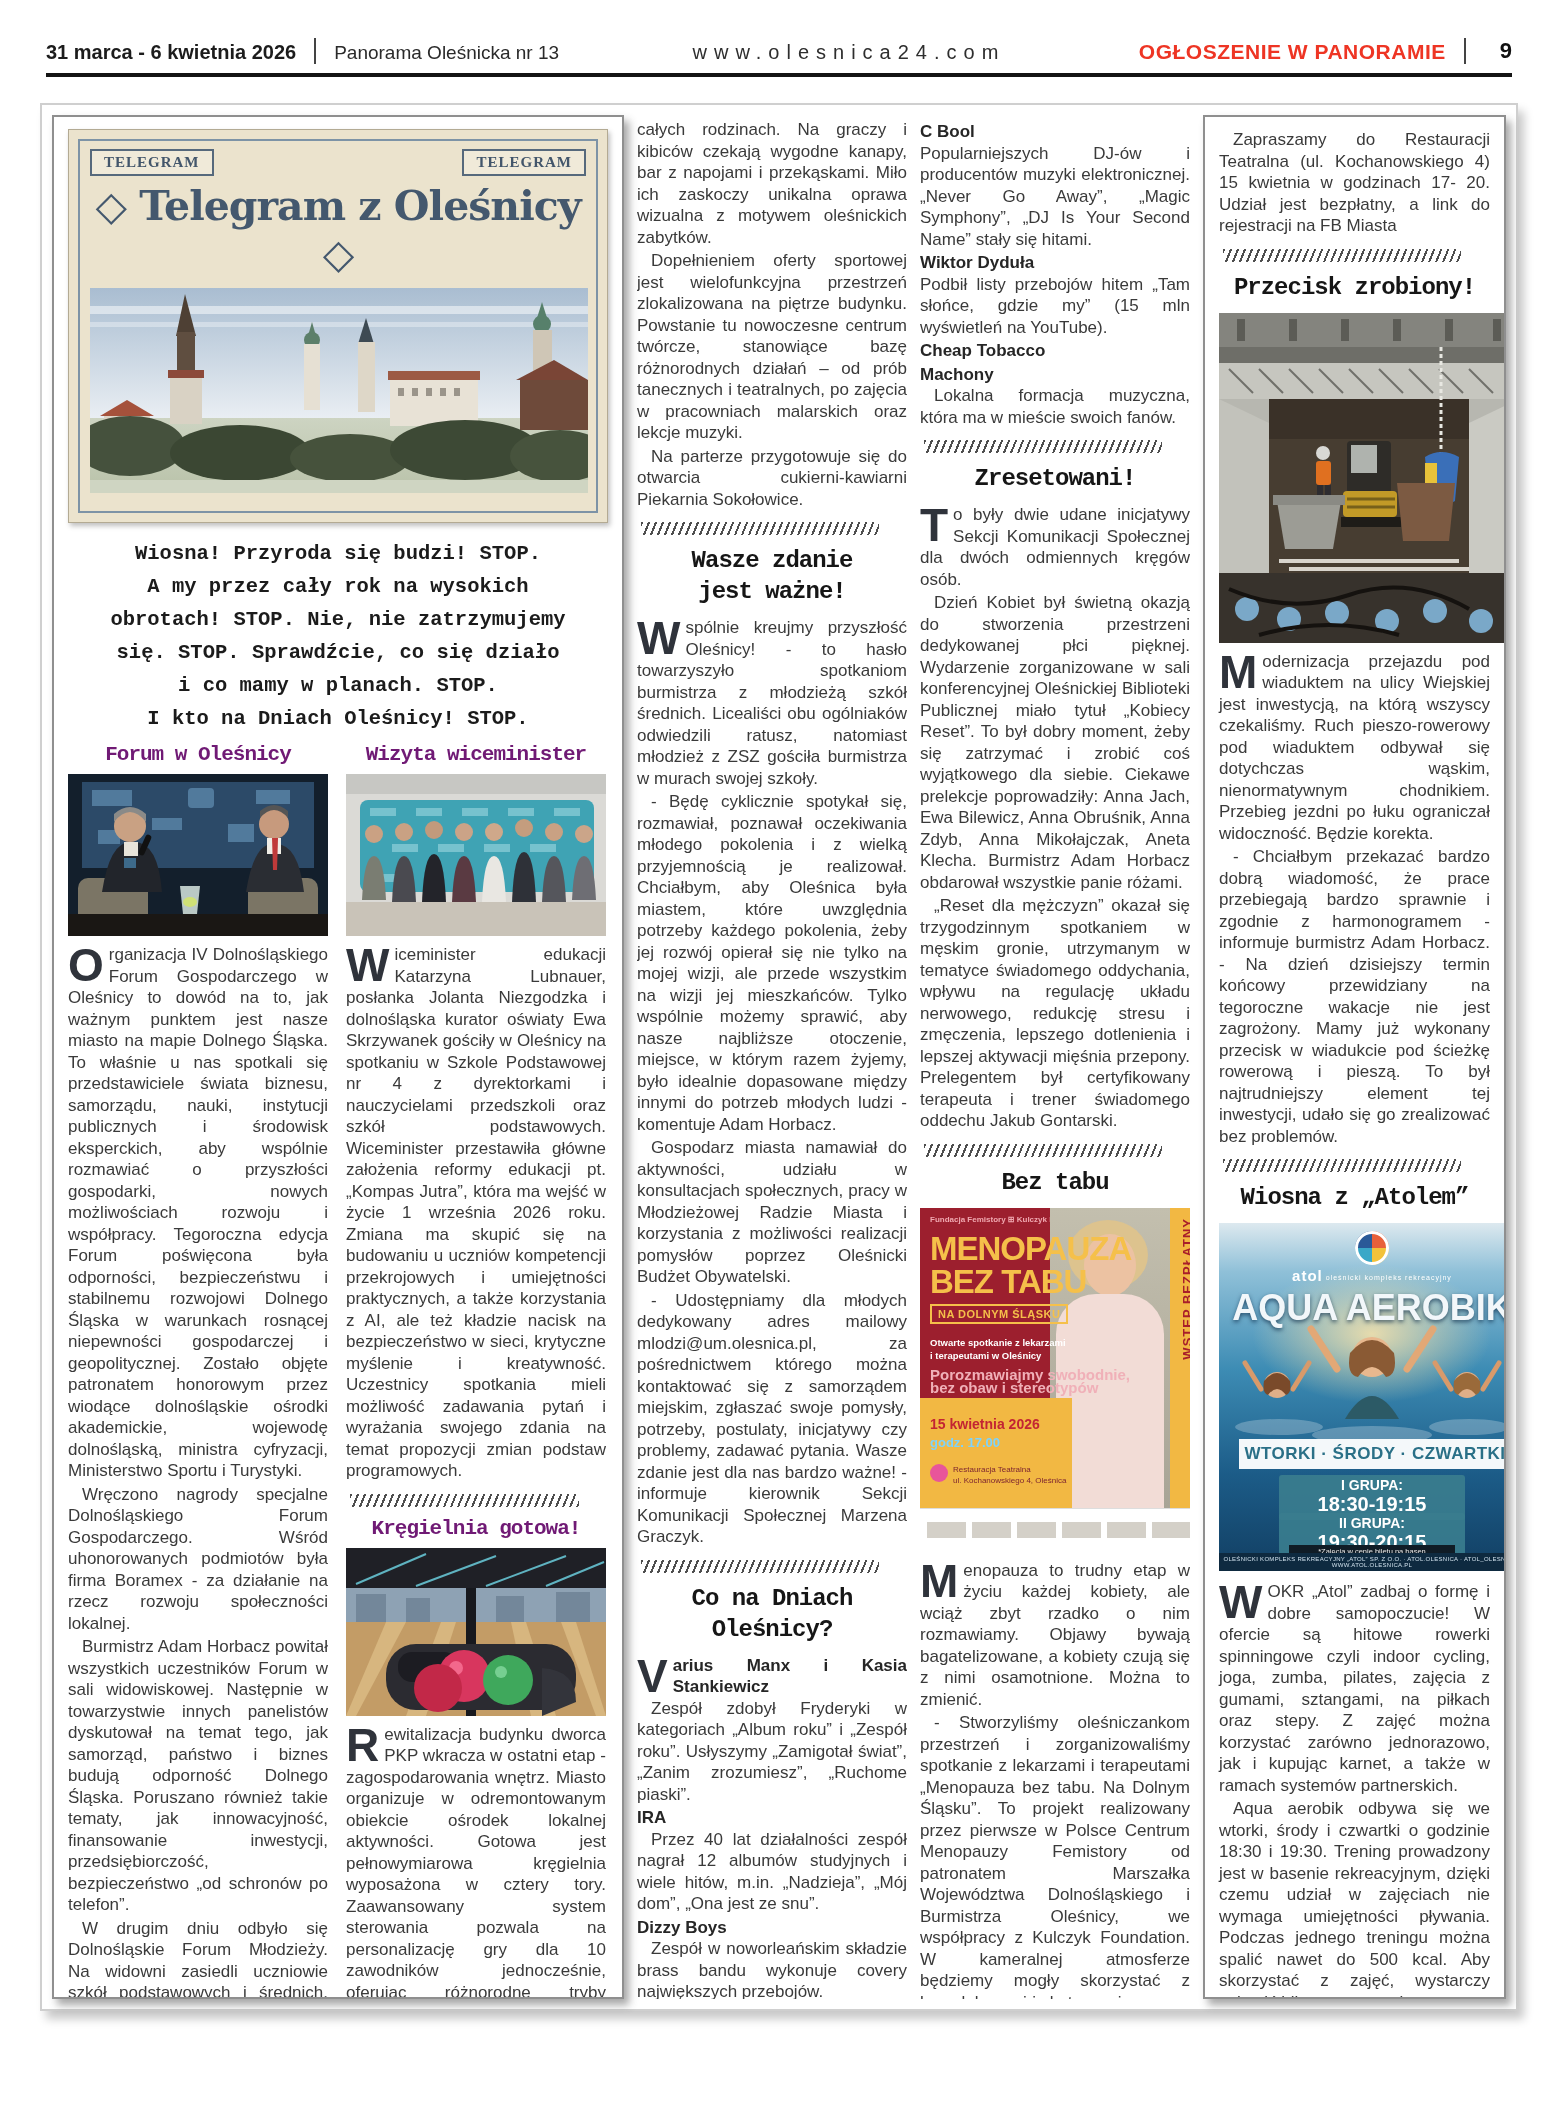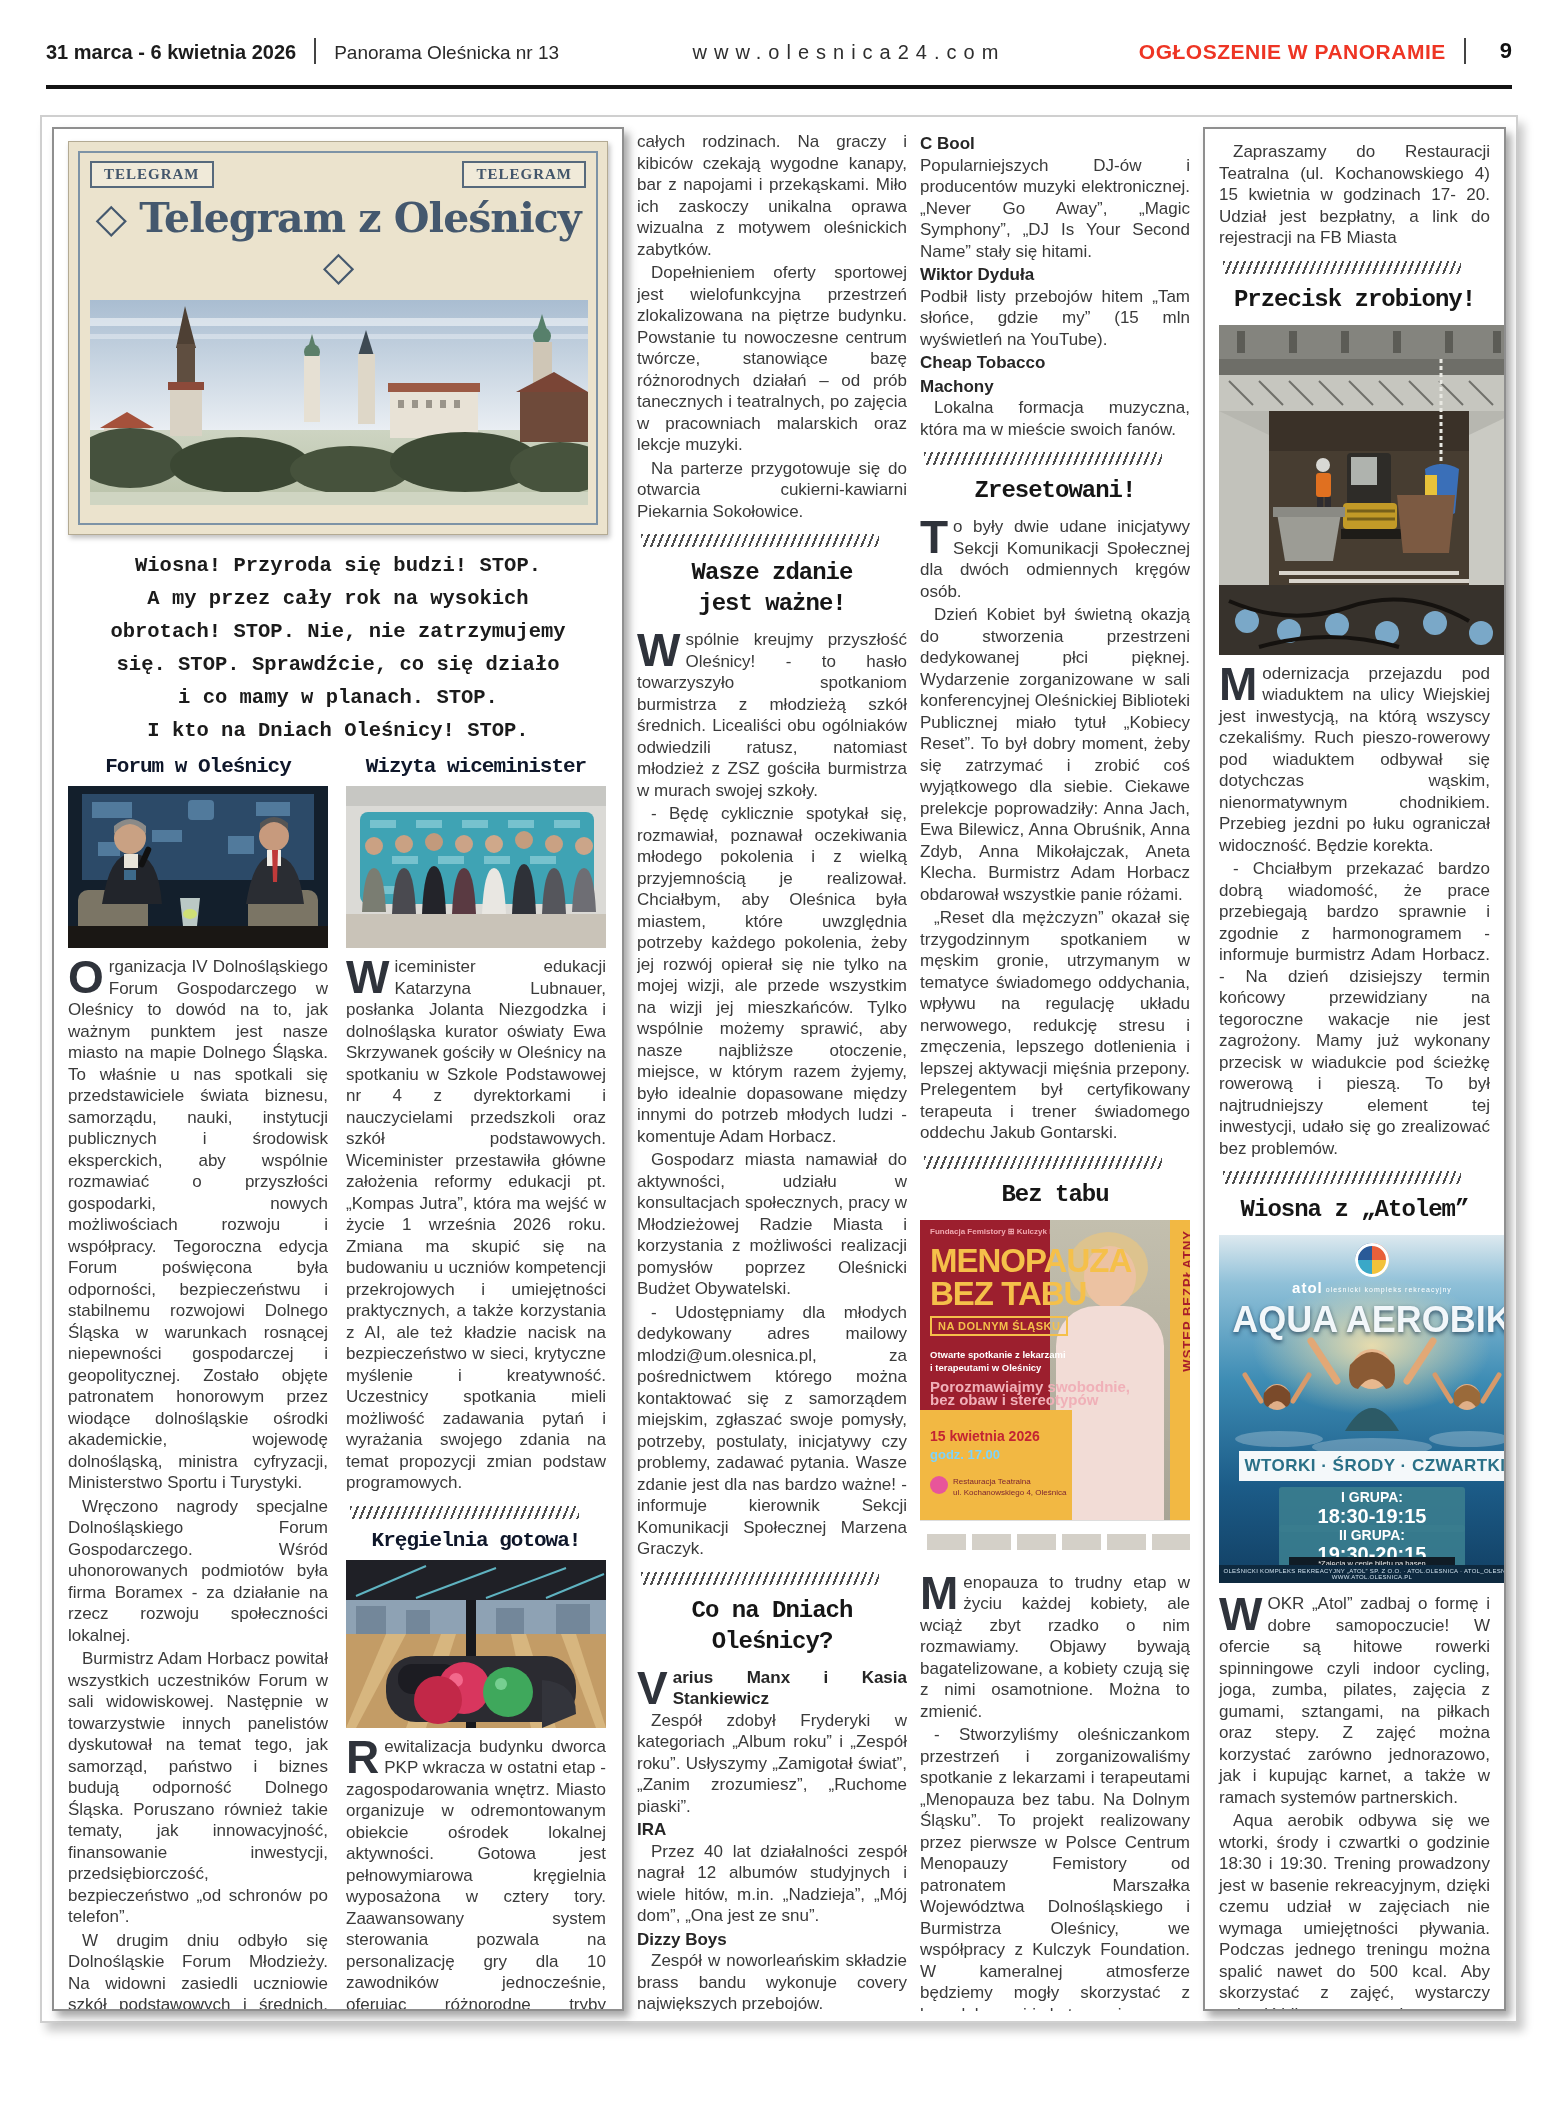--- a/index.html
+++ b/index.html
@@ -1,18 +1,18 @@
 <!DOCTYPE html>
 <html><head>
 <meta charset="utf-8">
 <style>
   html,body{margin:0;padding:0;width:1558px;height:2102px;background:#ffffff;overflow:hidden;}
   body{font-family:"Liberation Sans",sans-serif;color:#3a3a3a;}
   
-  .hdr{display:flex;align-items:flex-end;margin:38px 46px 0 46px;border-bottom:4px solid #141414;padding-bottom:21px;}
+  .hdr{display:flex;align-items:flex-end;margin:38px 46px 0 46px;border-bottom:4px solid #141414;padding-bottom:9px;}
   .hdr .date{font-weight:bold;font-size:20px;color:#1c1c1c;}
   .hdr .vsep{width:2px;background:#444;align-self:stretch;margin:0 18px;}
   .hdr .issue{font-size:19px;color:#2a2a2a;text-align:center;}
   .hdr .url{flex:1;text-align:center;font-size:20px;letter-spacing:7px;color:#2e2e2e;}
   .hdr .notice{font-weight:bold;font-size:21px;letter-spacing:.5px;}
   .hdr .page{font-weight:bold;font-size:22px;color:#111;margin-left:16px;}
   
   .main{position:relative;margin:26px 40px 0 40px;height:1908px;border:2px solid #cfcfcf;
         box-shadow:6px 8px 9px #c9c9c9;display:flex;gap:13px;padding:10px;box-sizing:border-box;background:#fff;}
   .lbox{width:572px;flex:none;border:2px solid #8f8f8f;box-shadow:5px 6px 8px rgba(60,60,60,.45);
@@ -35,21 +35,21 @@
   .tele-row{display:flex;justify-content:space-between;}
   .tele-tag{border:2px solid #56697c;color:#43566b;font-family:"Liberation Serif",serif;font-weight:bold;
             font-size:15px;padding:3px 12px;letter-spacing:1px;background:rgba(255,255,255,.25);}
   .tele-title{font-family:"DejaVu Serif","Liberation Serif",serif;font-weight:bold;color:#44586e;
               font-size:41px;text-align:center;margin:6px 0 10px 0;letter-spacing:-1px;}
   .stop{font-family:"Liberation Mono","DejaVu Sans Mono",monospace;font-weight:bold;font-size:20.5px;
         line-height:33px;text-align:center;color:#1b1b1b;white-space:pre-line;margin:14px 0 6px 0;}
   .twocol{display:flex;gap:18px;margin-top:4px;}
   .twocol>div{width:260px;flex:none;}
   .colhead{font-family:"Liberation Mono","DejaVu Sans Mono",monospace;font-weight:bold;font-size:21px;
-           text-align:center;color:#0f172a;margin:2px 0 8px 0;letter-spacing:-1px;}
+           text-align:center;color:#701a75;margin:2px 0 8px 0;letter-spacing:-1px;}
   .photo{margin:2px 0 8px 0;line-height:0;}
   .photo svg{display:block;}
   
   .mp{position:relative;width:278px;height:300px;background:#9c1f2e;overflow:hidden;margin:4px auto 0 auto;}
   .mp-orgs{position:absolute;top:7px;left:10px;font-size:8px;color:#f0a8b0;font-weight:bold;}
   .mp-photo{position:absolute;right:28px;top:0;width:120px;height:300px;background:linear-gradient(180deg,#c3bfae,#a8a496);}
   .mp-hair{position:absolute;right:50px;top:12px;width:80px;height:70px;border-radius:50%;background:#ddc38e;}
   .mp-face{position:absolute;right:62px;top:26px;width:52px;height:62px;border-radius:50%;background:#ecc2a2;}
   .mp-body{position:absolute;right:34px;top:86px;width:108px;height:214px;border-radius:40px 40px 0 0;background:#f2dcd6;}
   .mp-side{position:absolute;right:0;top:0;width:28px;height:300px;background:#f2b843;}

